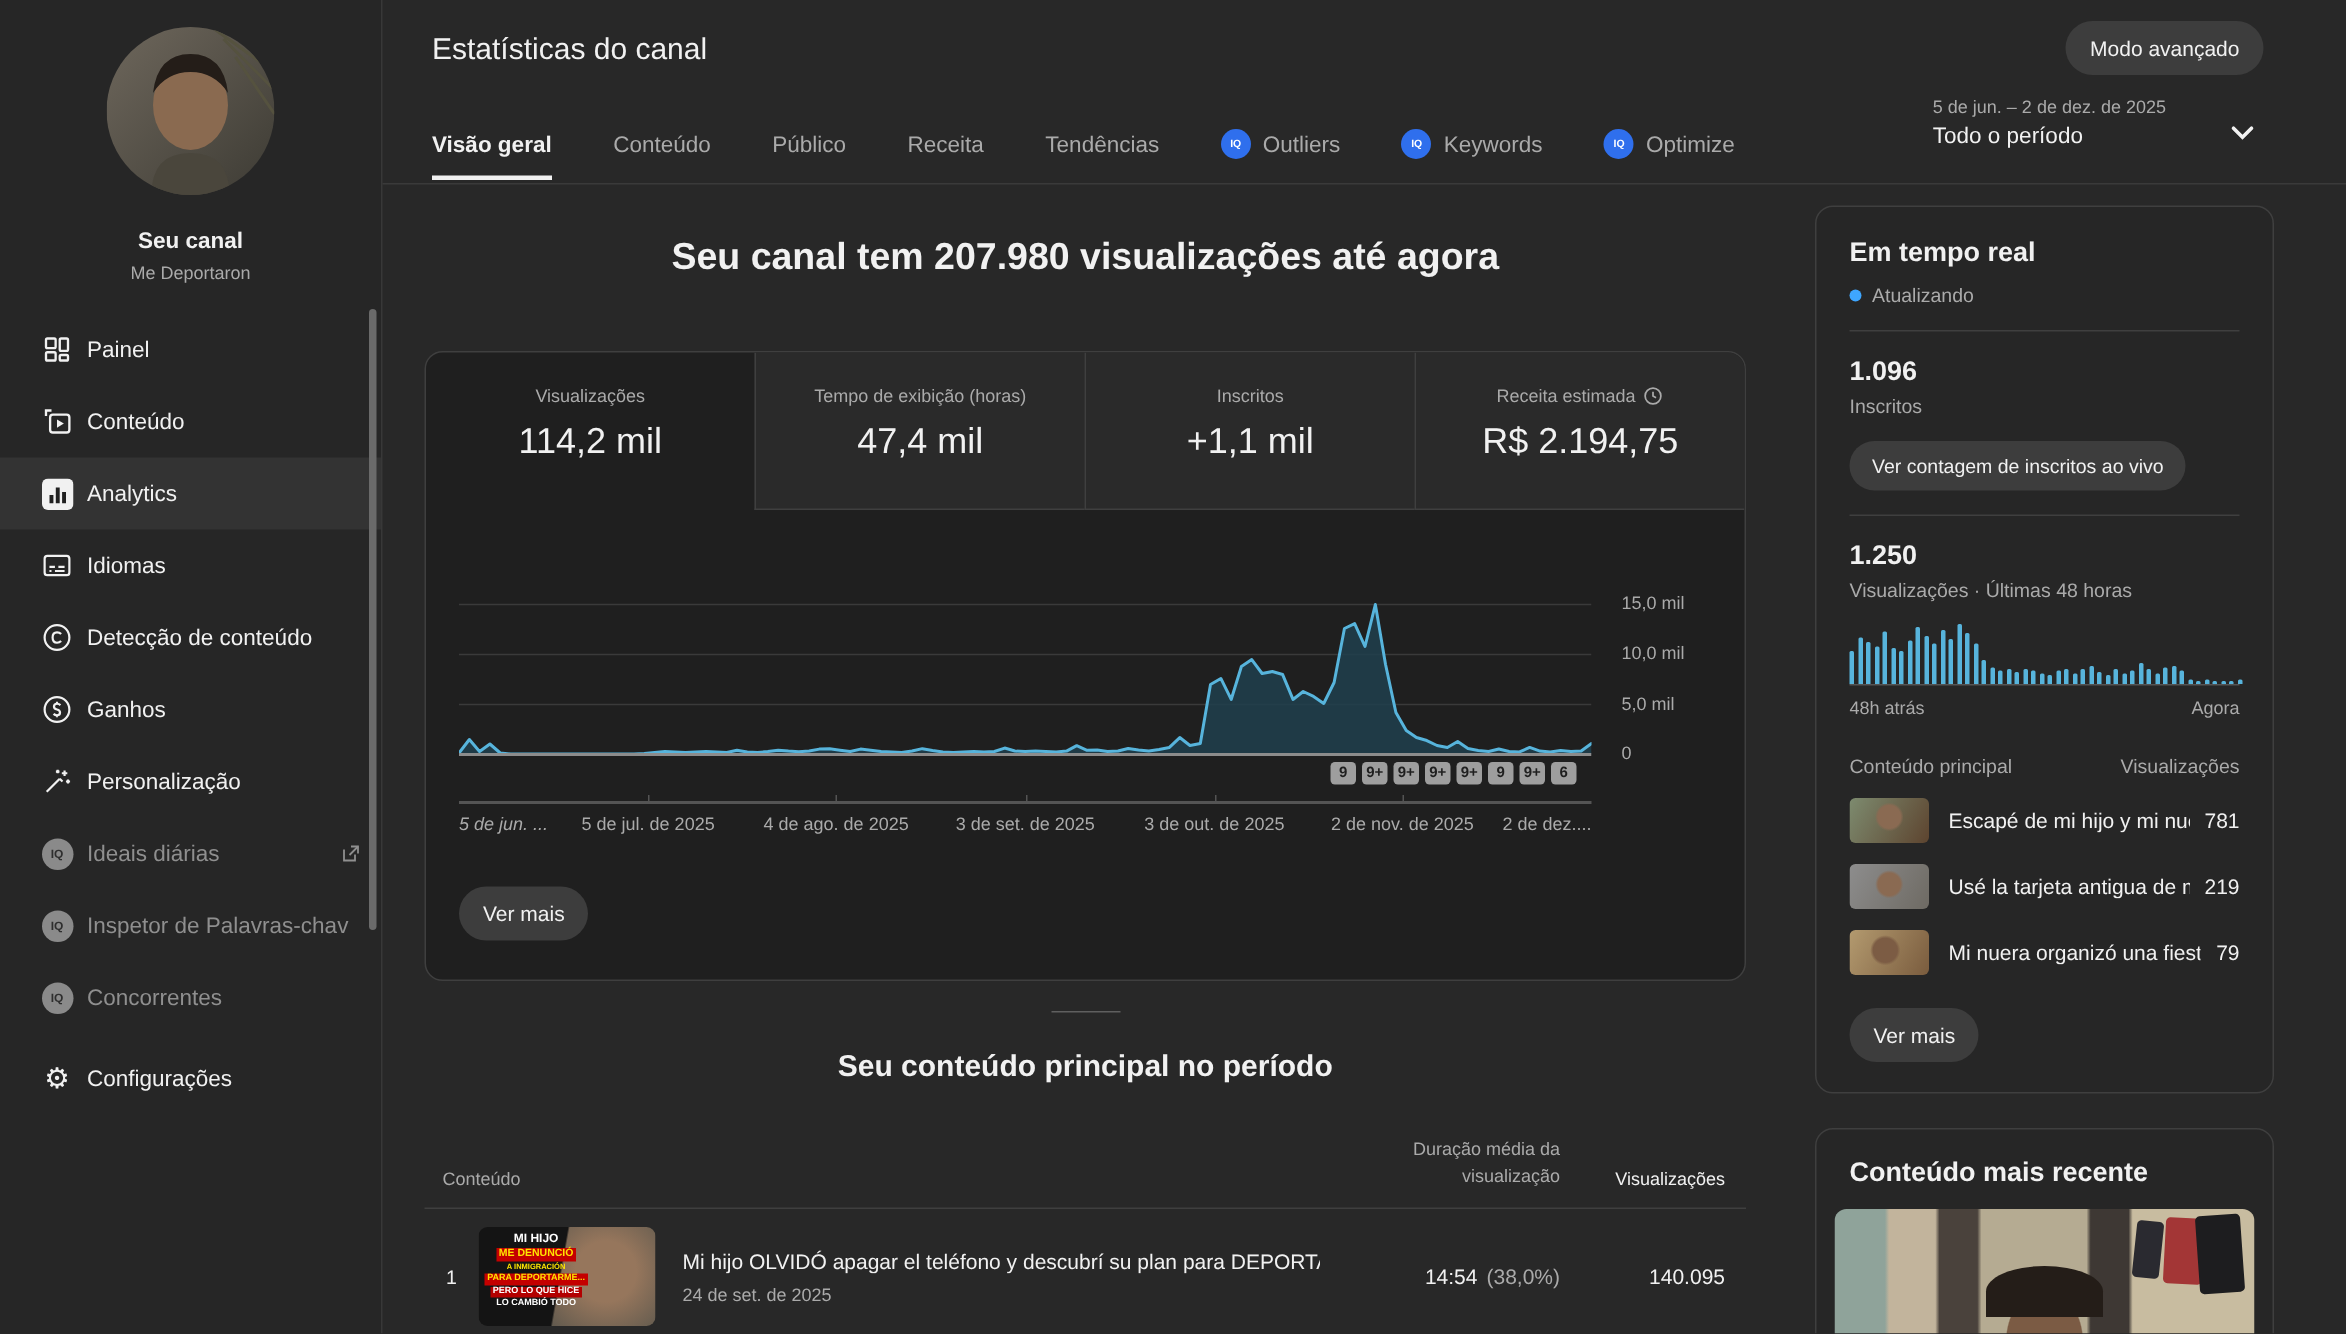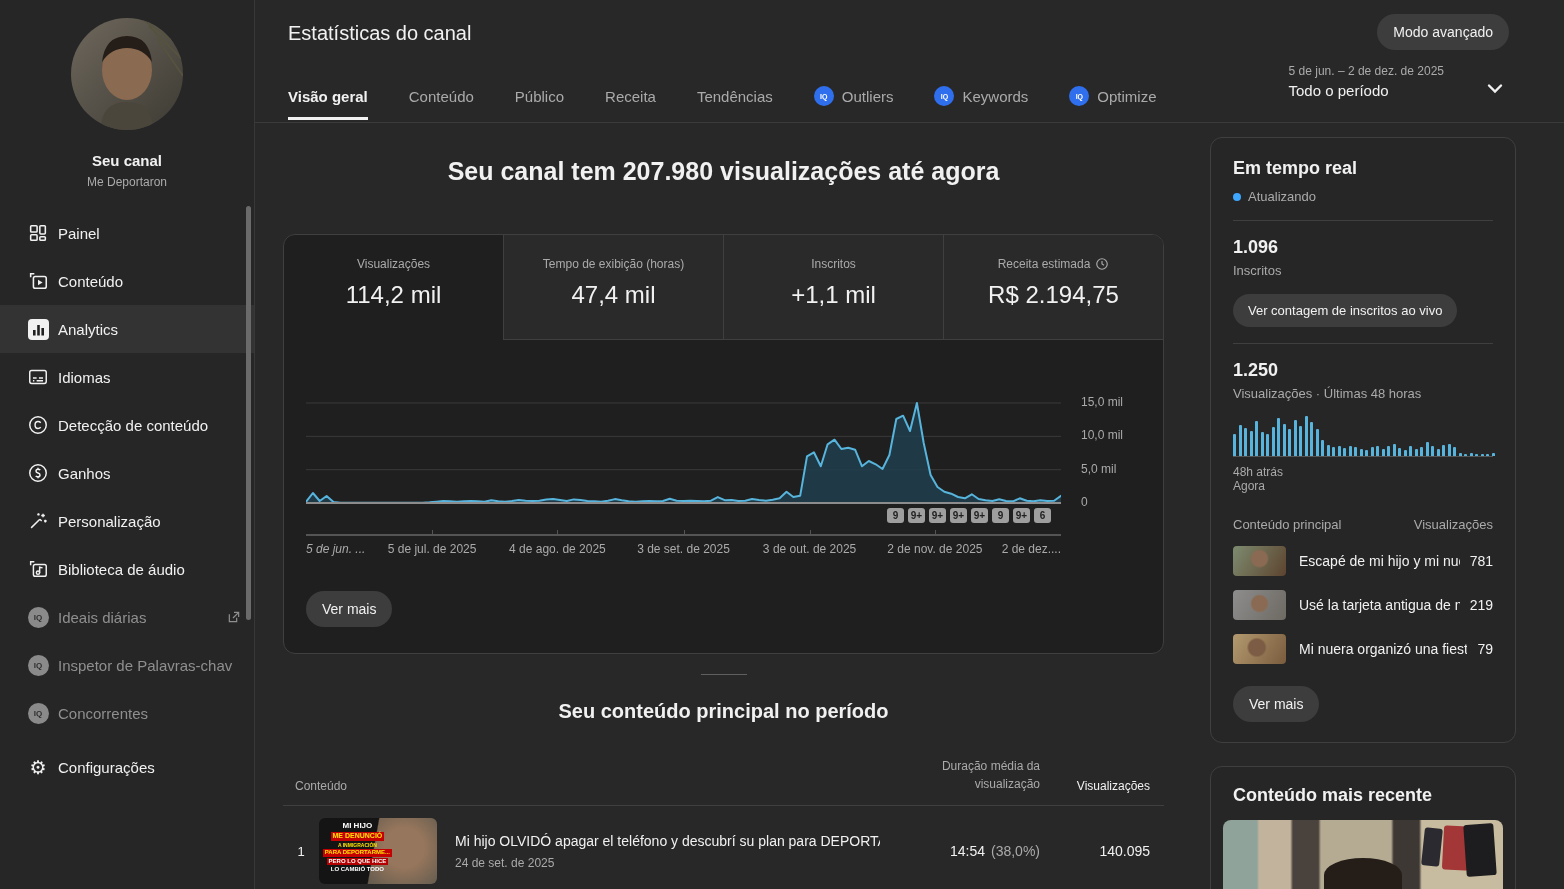--- a/index.html
+++ b/index.html
@@ -133,21 +133,21 @@
     font-size:13px; color:#aaaaaa; }
   .live-dot { width:8px; height:8px; border-radius:50%; background:#3ea6ff; }
   .rt-divider { height:1px; background:#3f3f3f; margin:16px 0; }
   .rt-big { font-size:18px; font-weight:bold; }
   .rt-sub { font-size:13px; color:#aaaaaa; margin-top:5px; }
   .rt-live-btn { margin-top:16px; height:33px; padding:0 15px; font-size:13px; }
   .rt-bars { margin-top:16px; height:40px; display:flex; align-items:flex-end; gap:2.5px;
     border-bottom:1px solid #555; }
   .rt-bar { width:3px; background:#57b4dc; border-radius:1px 1px 0 0; flex:none; }
   .rt-axis { display:flex; justify-content:space-between; font-size:12px; color:#aaaaaa;
-    margin-top:8px;flex-direction:column; }
+    margin-top:8px; }
   .rt-list-head { display:flex; justify-content:space-between; font-size:13px;
     color:#aaaaaa; margin-top:24px; }
   .rt-item { display:flex; align-items:center; margin-top:14px; cursor:pointer; }
   .rt-thumb { width:53px; height:30px; border-radius:4px; flex:none; }
   .rt-thumb.t1 { background:radial-gradient(circle at 50% 42%, #8a6a52 0 24%, transparent 30%),
     linear-gradient(120deg,#7d8b6f,#5d442f); }
   .rt-thumb.t2 { background:radial-gradient(circle at 50% 45%, #8a6a52 0 24%, transparent 30%),
     linear-gradient(120deg,#8d8d8d,#6e6a63); }
   .rt-thumb.t3 { background:radial-gradient(circle at 45% 45%, #7c5c44 0 24%, transparent 30%),
     linear-gradient(120deg,#b39a6f,#7a5c3e); }
@@ -262,31 +262,20 @@
       <span class="mi-icon">
         <svg width="22" height="22" viewBox="0 0 24 24" fill="none" stroke="#f1f1f1" stroke-width="1.6">
           <path d="M4.5 19.5 L14 10"></path>
             <path d="M14 10 L16 12"></path>
           <path d="M17.5 4 L17.5 8 M15.5 6 L19.5 6"></path>
           <path d="M20 10.5 L20 13.5 M18.5 12 L21.5 12"></path>
           <path d="M12.5 3.5 L12.5 6 M11.2 4.8 L13.8 4.8"></path>
         </svg>
         </span>
       <span class="mi-label">Personalização</span>
-    </div>
-    <div class="menu-item">
-      <span class="mi-icon">
-        <svg width="22" height="22" viewBox="0 0 24 24" fill="none" stroke="#f1f1f1" stroke-width="1.6">
-          <path d="M4 8 L4 4 L8 4"></path>
-            <rect x="7" y="7" width="14" height="13" rx="2"></rect>
-          <circle cx="12" cy="16" r="1.8"></circle>
-            <path d="M13.8 16 L13.8 10 L17 10.8"></path>
-        </svg>
-        </span>
-      <span class="mi-label">Biblioteca de áudio</span>
     </div>
     <div class="menu-item plugin">
       <span class="mi-icon">
           <span class="iq-badge">IQ</span>
         </span>
       <span class="mi-label">Ideais diárias</span>
       <span>
         <svg width="16" height="16" viewBox="0 0 24 24" fill="none" stroke="#8f8f8f" stroke-width="1.8">
           <path d="M5 8 L5 19 L16 19 L16 13"></path>
             <path d="M12 5 L19 5 L19 12"></path>

